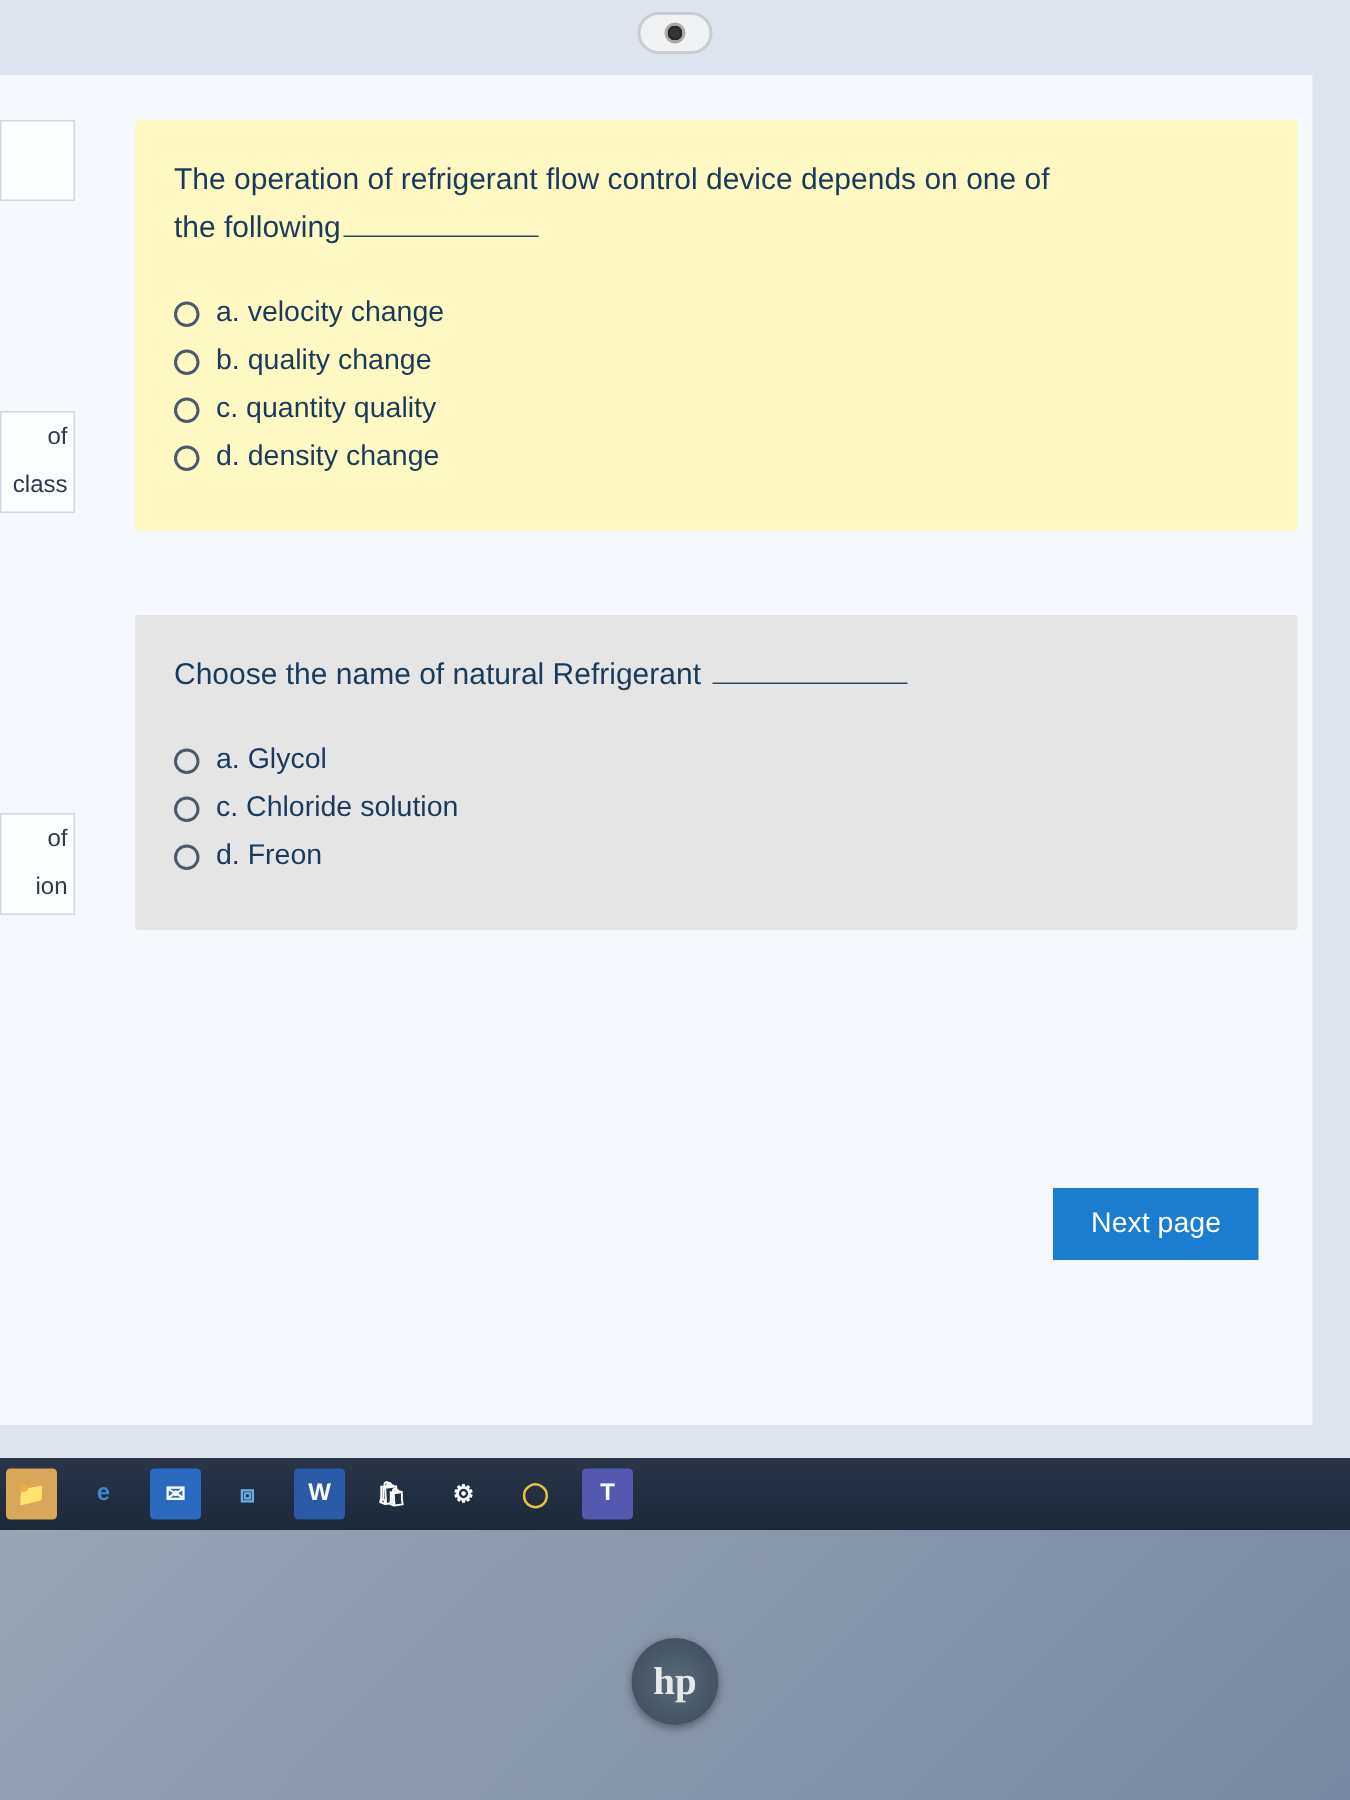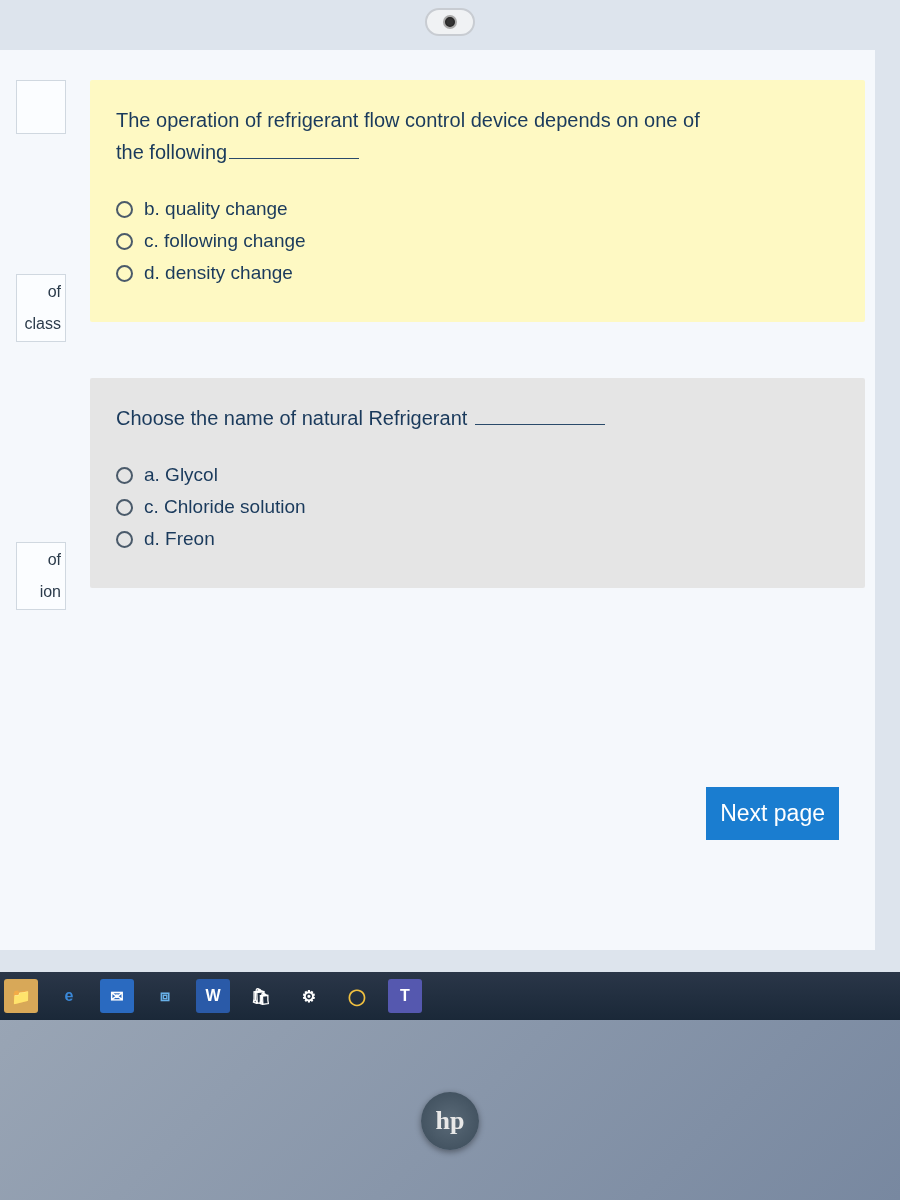--- a/index.html
+++ b/index.html
@@ -49,21 +49,21 @@
     .content {
       position: absolute;
       top: 50px;
       left: 0;
       right: 25px;
       bottom: 70px;
       background: #f5f8fc;
     }
     .sidebar {
       position: absolute;
-      left: 16px;
+      left: 0;
       top: 0;
       width: 50px;
       height: 100%;
     }
     .sidebar-block {
       background: #fbfdff;
       border: 1px solid #d0d8e0;
       padding: 8px 4px 8px 0;
       margin-bottom: 12px;
       font-size: 16px;
@@ -120,22 +120,22 @@
       color: #1a3a5c;
       font-weight: 500;
     }
     .next-page-btn {
       position: absolute;
       right: 36px;
       bottom: 110px;
       background: #1a7dd0;
       color: #ffffff;
       border: none;
-      padding: 13px 14px;
-      font-size: 23px;
+      padding: 13px 25px;
+      font-size: 19px;
       cursor: pointer;
     }
     .footer-links {
       position: absolute;
       bottom: 32px;
       left: 0;
       right: 0;
       display: flex;
       justify-content: space-between;
       padding: 0 90px 0 4px;
@@ -216,25 +216,29 @@
     </div>
 
     <div class="question-card q1">
       <div class="question-text">
         <span>The operation of refrigerant flow control device depends on one of</span><br>
         <span>the following</span><span class="blank-line"></span>
       </div>
       <div class="options">
         <label class="option-row">
           <span class="radio-circle"></span>
+          <span class="option-label">a. velocity change</span>
+        </label>
+        <label class="option-row">
+          <span class="radio-circle"></span>
           <span class="option-label">b. quality change</span>
         </label>
         <label class="option-row">
           <span class="radio-circle"></span>
-          <span class="option-label">c. following change</span>
+          <span class="option-label">c. quantity quality</span>
         </label>
         <label class="option-row">
           <span class="radio-circle"></span>
           <span class="option-label">d. density change</span>
         </label>
       </div>
     </div>
 
     <div class="question-card q2">
       <div class="question-text">

